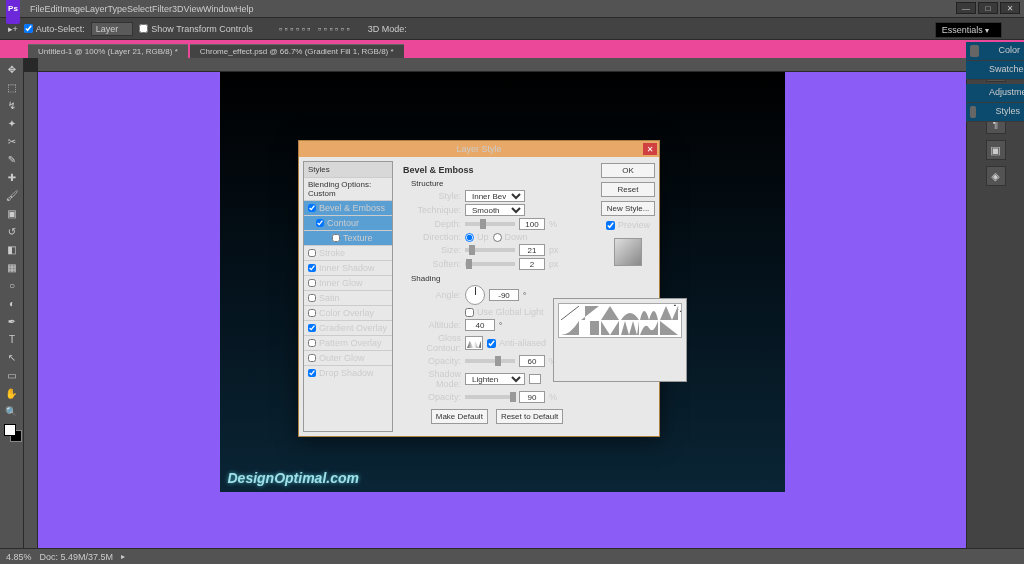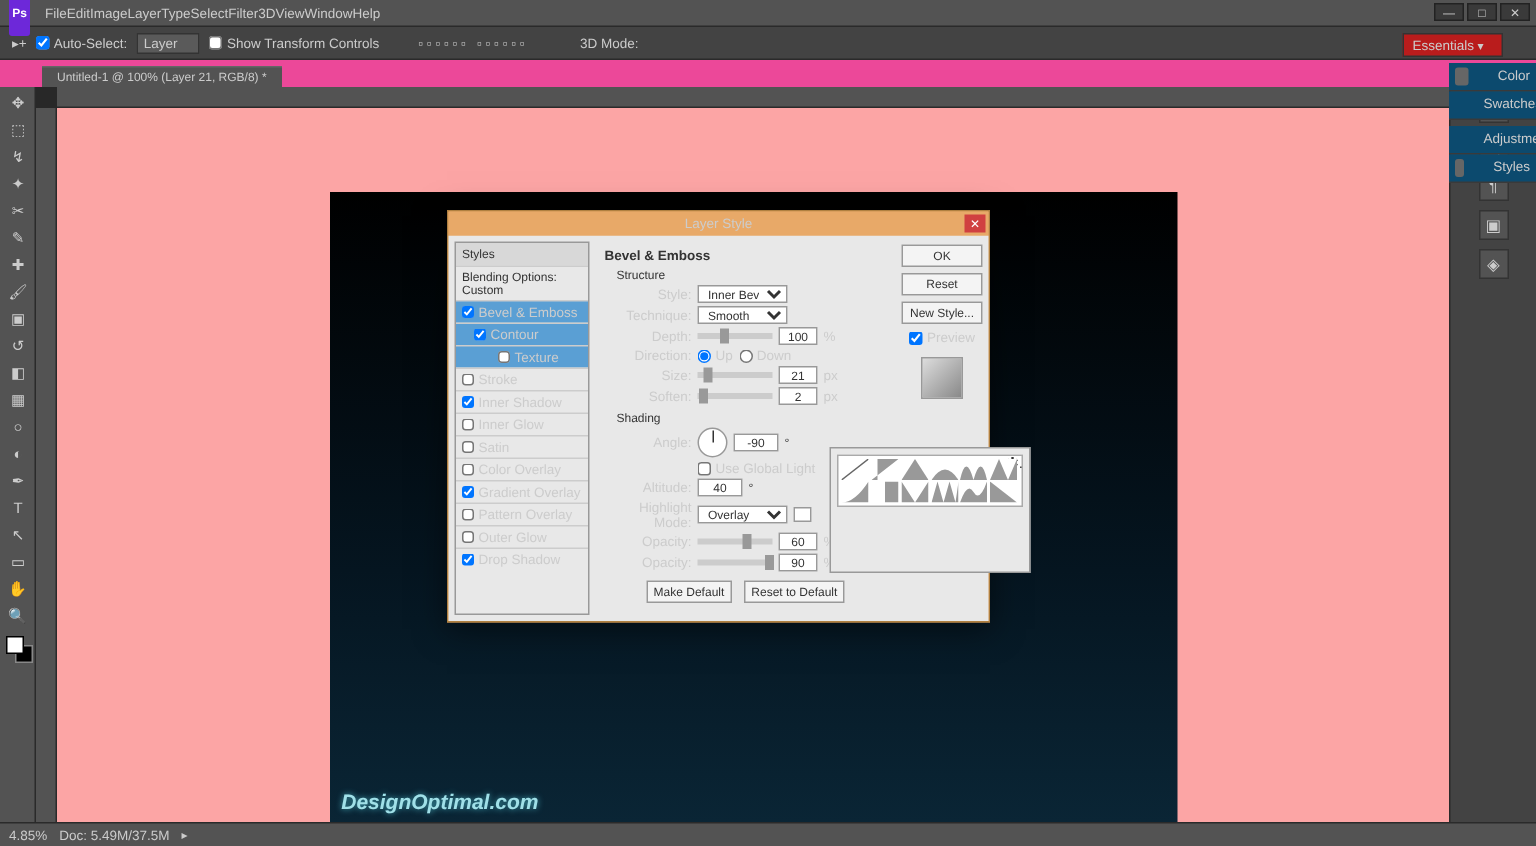--- a/index.html
+++ b/index.html
@@ -19,26 +19,26 @@
 .tabs .tab.active{background:#434343}
 .main{display:flex;height:calc(564px - 18px - 22px - 18px - 16px);position:relative}
 .toolbar{width:24px;background:#535353;border-right:1px solid #2a2a2a;display:flex;flex-direction:column;padding:2px}
 .toolbar .t{width:20px;height:16px;display:flex;align-items:center;justify-content:center;font-size:10px;margin:1px 0}
 .swatch{width:18px;height:18px;margin:4px 2px;position:relative}
 .swatch .fg{position:absolute;width:12px;height:12px;background:#fff;border:1px solid #000;top:0;left:0}
 .swatch .bg{position:absolute;width:12px;height:12px;background:#000;border:1px solid #888;bottom:0;right:0}
 .canvas-area{flex:1;background:#282828;position:relative;overflow:hidden}
 .ruler-h{height:14px;background:#535353;border-bottom:1px solid #2a2a2a;margin-left:14px}
 .ruler-v{position:absolute;left:0;top:14px;width:14px;bottom:0;background:#535353;border-right:1px solid #2a2a2a}
-.canvas-wrap{position:absolute;left:14px;top:14px;right:0;bottom:0;background:#fca5a5;display:flex;align-items:flex-end;justify-content:center}
+.canvas-wrap{position:absolute;left:14px;top:14px;right:0;bottom:0;background:#8b5cf6;display:flex;align-items:flex-start;justify-content:center}
 .canvas{width:565px;height:420px;background:linear-gradient(180deg,#000 0%,#051520 60%,#0a2535 100%);position:relative}
 .watermark{position:absolute;bottom:6px;left:8px;color:#a0e0e8;font-size:14px;font-style:italic;font-weight:bold;text-shadow:0 0 4px #4ab}
 .rpanels{width:58px;background:#434343;border-left:1px solid #2a2a2a;display:flex;flex-direction:column;align-items:center;padding:4px 0;gap:6px}
 .rpanels .ic{width:20px;height:20px;background:#535353;border:1px solid #333;display:flex;align-items:center;justify-content:center;font-size:11px}
-.essentials{position:absolute;right:60px;top:42px;background:#b91c1c;padding:2px 12px 2px 6px;font-size:8px;border:1px solid #333}
+.essentials{position:absolute;right:60px;top:42px;background:#000000;padding:2px 12px 2px 6px;font-size:8px;border:1px solid #333}
 .pli{padding:3px 4px;font-size:8px;display:flex;gap:19px;background:#0c4a6e;border-bottom:1px solid #3a3a3a}
 .pli .ico{width:12px;height:12px;background:#666;border-radius:2px}
 .statusbar{position:absolute;bottom:0;left:0;right:0;height:16px;background:#535353;border-top:1px solid #2a2a2a;display:flex;align-items:center;padding:0 6px;font-size:8px;gap:8px}
 
 
 .dialog{position:absolute;left:298px;top:140px;width:362px;background:#e8a968;border:1px solid #b08040;z-index:100;box-shadow:0 4px 20px rgba(0,0,0,.5)}
 .dlg-title{background:#e8a968;padding:3px;text-align:center;font-size:9px;color:#333;position:relative}
 .dlg-close{position:absolute;right:2px;top:2px;width:14px;height:12px;background:#d04040;color:#fff;display:flex;align-items:center;justify-content:center;font-size:8px;cursor:pointer}
 .dlg-body{background:#e8e8e8;display:flex;padding:4px;gap:4px}
 .dlg-left{width:90px;display:flex;flex-direction:column;border:1px solid #999}
@@ -103,25 +103,26 @@
   <label class="chk">
       <input type="checkbox" checked="" style="">
       <span>Auto-Select:</span>
     </label>
   <span class="dd">Layer</span>
   <label class="chk">
       <input type="checkbox" style="">
       <span>Show Transform Controls</span>
     </label>
   <span style="margin-left:20px">▫ ▫ ▫ ▫ ▫ ▫ &nbsp; ▫ ▫ ▫ ▫ ▫ ▫</span>
-  <span style="margin-left:31px">3D Mode:</span>
+  <span style="margin-left:12px">3D Mode:</span>
 </div>
 
 <div class="tabs">
   <div class="tab">Untitled-1 @ 100% (Layer 21, RGB/8) *</div>
+  <div class="tab active">Chrome_effect.psd @ 66.7% (Gradient Fill 1, RGB/8) *</div>
 </div>
 
 <div class="main">
   <div class="toolbar">
     <div class="t">✥</div>
     <div class="t">⬚</div>
     <div class="t">↯</div>
     <div class="t">✦</div>
     <div class="t">✂</div>
     <div class="t">✎</div>
@@ -302,33 +303,41 @@
       <div class="row"><span class="lbl">Angle:</span><div class="angle-dial"></div><input type="text" value="-90" style="">°</div>
       <div class="row">
           <span class="lbl"></span>
           <label class="chk">
             <input type="checkbox" style="">
             <span>Use Global Light</span>
           </label>
         </div>
       <div class="row"><span class="lbl">Altitude:</span><input type="text" value="40" style="">°</div>
       <div class="row">
-          <span class="lbl">Highlight Mode:</span>
-          <select><option>Overlay</option></select>
-          <span style="width:12px;height:10px;background:#fff;border:1px solid #999"></span>
+          <span class="lbl">Gloss Contour:</span>
+          <span class="contour-ic"></span>
+          <label class="chk">
+            <input type="checkbox" checked="" style="">
+            <span>Anti-aliased</span>
+          </label>
         </div>
       <div class="row">
           <span class="lbl">Opacity:</span>
           <div class="slider">
             <div class="th" style="left:60%"></div>
           </div>
           <span class="pct">60</span>
           <span>%</span>
         </div>
       <div class="row">
+          <span class="lbl">Shadow Mode:</span>
+          <select><option>Lighten</option></select>
+          <span style="width:12px;height:10px;background:#fff;border:1px solid #999"></span>
+        </div>
+      <div class="row">
           <span class="lbl">Opacity:</span>
           <div class="slider">
             <div class="th" style="left:90%"></div>
           </div>
           <span class="pct">90</span>
           <span>%</span>
         </div>
 
       <div class="dlg-bottom">
         <div class="dlg-btn">Make Default</div>

